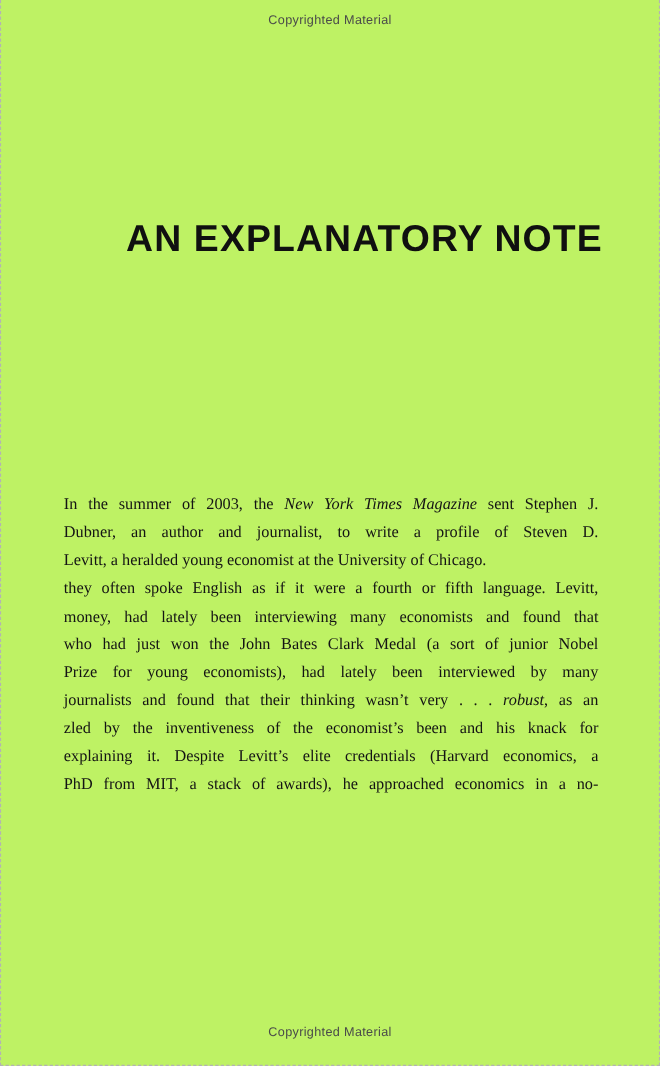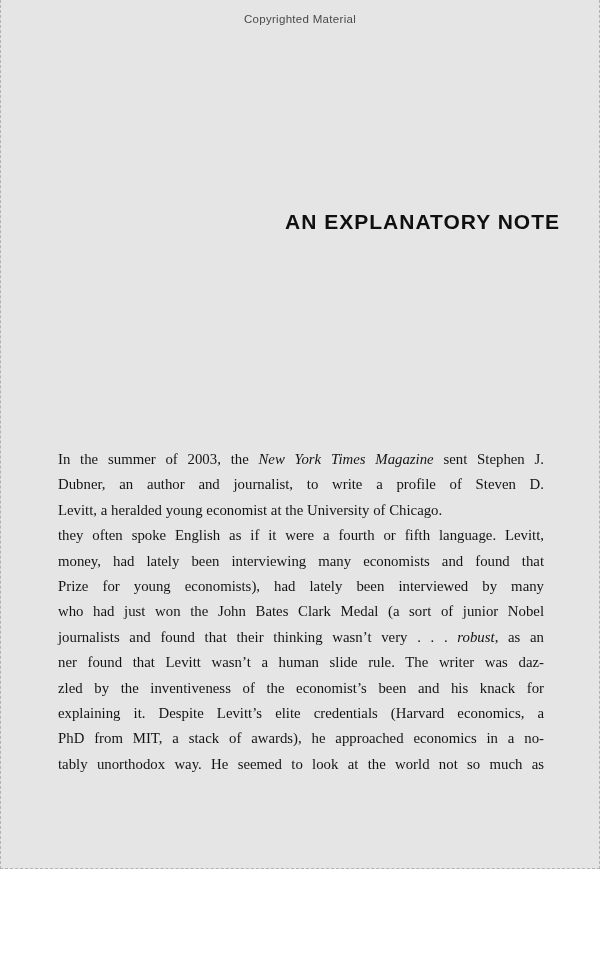--- a/index.html
+++ b/index.html
@@ -3,23 +3,23 @@
 <meta charset="utf-8">
 <style>
   html, body {
     margin: 0;
     padding: 0;
     background: #ffffff;
   }
   .page {
     position: relative;
     width: 600px;
-    height: 869px;
+    height: 969px;
     box-sizing: border-box;
-    background: #e5e5e5;
+    background: #bef264;
     border-left: 1px dashed #b3b3b3;
     border-right: 1px dashed #b3b3b3;
     border-bottom: 1px dashed #b3b3b3;
     font-family: "Liberation Serif", serif;
     overflow: hidden;
   }
   .copyright {
     position: absolute;
     left: 0;
     right: 0;
@@ -30,25 +30,25 @@
     letter-spacing: 0.3px;
   }
   .copyright--top { top: 13px; }
   .copyright--bottom { top: 933px; }
 
   .chapter-title {
     position: absolute;
     top: 194px;
     left: 57px;
     width: 486px;
-    margin: 16px;
+    margin: 4px;
     text-align: right;
     font-family: "Liberation Sans", sans-serif;
     font-weight: 700;
-    font-size: 21px;
+    font-size: 34px;
     letter-spacing: 1px;
     color: #101010;
     white-space: nowrap;
   }
 
   .body-text {
     position: absolute;
     top: 447px;
     left: 57px;
     width: 486px;
@@ -69,25 +69,23 @@
   <div class="copyright copyright--top">Copyrighted Material</div>
 
   <h1 class="chapter-title">AN EXPLANATORY NOTE</h1>
 
   <div class="body-text">
       <div class="line just"><span>In the summer of 2003, the </span><em>New York Times Magazine</em><span> sent Stephen J.</span></div>
       <div class="line just"><span>Dubner, an author and journalist, to write a profile of Steven D.</span></div>
       <div class="line"><span>Levitt, a heralded young economist at the University of Chicago.</span></div>
       <div class="line just"><span>they often spoke English as if it were a fourth or fifth language. Levitt,</span></div>
       <div class="line just"><span>money, had lately been interviewing many economists and found that</span></div>
+      <div class="line just"><span>who had just won the John Bates Clark Medal (a sort of junior Nobel</span></div>
       <div class="line just"><span>Prize for young economists), had lately been interviewed by many</span></div>
-      <div class="line just"><span>who had just won the John Bates Clark Medal (a sort of junior Nobel</span></div>
       <div class="line just"><span>journalists and found that their thinking wasn’t very . . . </span><em>robust</em><span>, as an</span></div>
-      <div class="line just"><span>ner found that Levitt wasn’t a human slide rule. The writer was daz-</span></div>
       <div class="line just"><span>zled by the inventiveness of the economist’s been and his knack for</span></div>
       <div class="line just"><span>explaining it. Despite Levitt’s elite credentials (Harvard economics, a</span></div>
       <div class="line just"><span>PhD from MIT, a stack of awards), he approached economics in a no-</span></div>
-      <div class="line just"><span>tably unorthodox way. He seemed to look at the world not so much as</span></div>
     </div>
 
   <div class="copyright copyright--bottom">Copyrighted Material</div>
 
 </div>
 
 </body></html>

